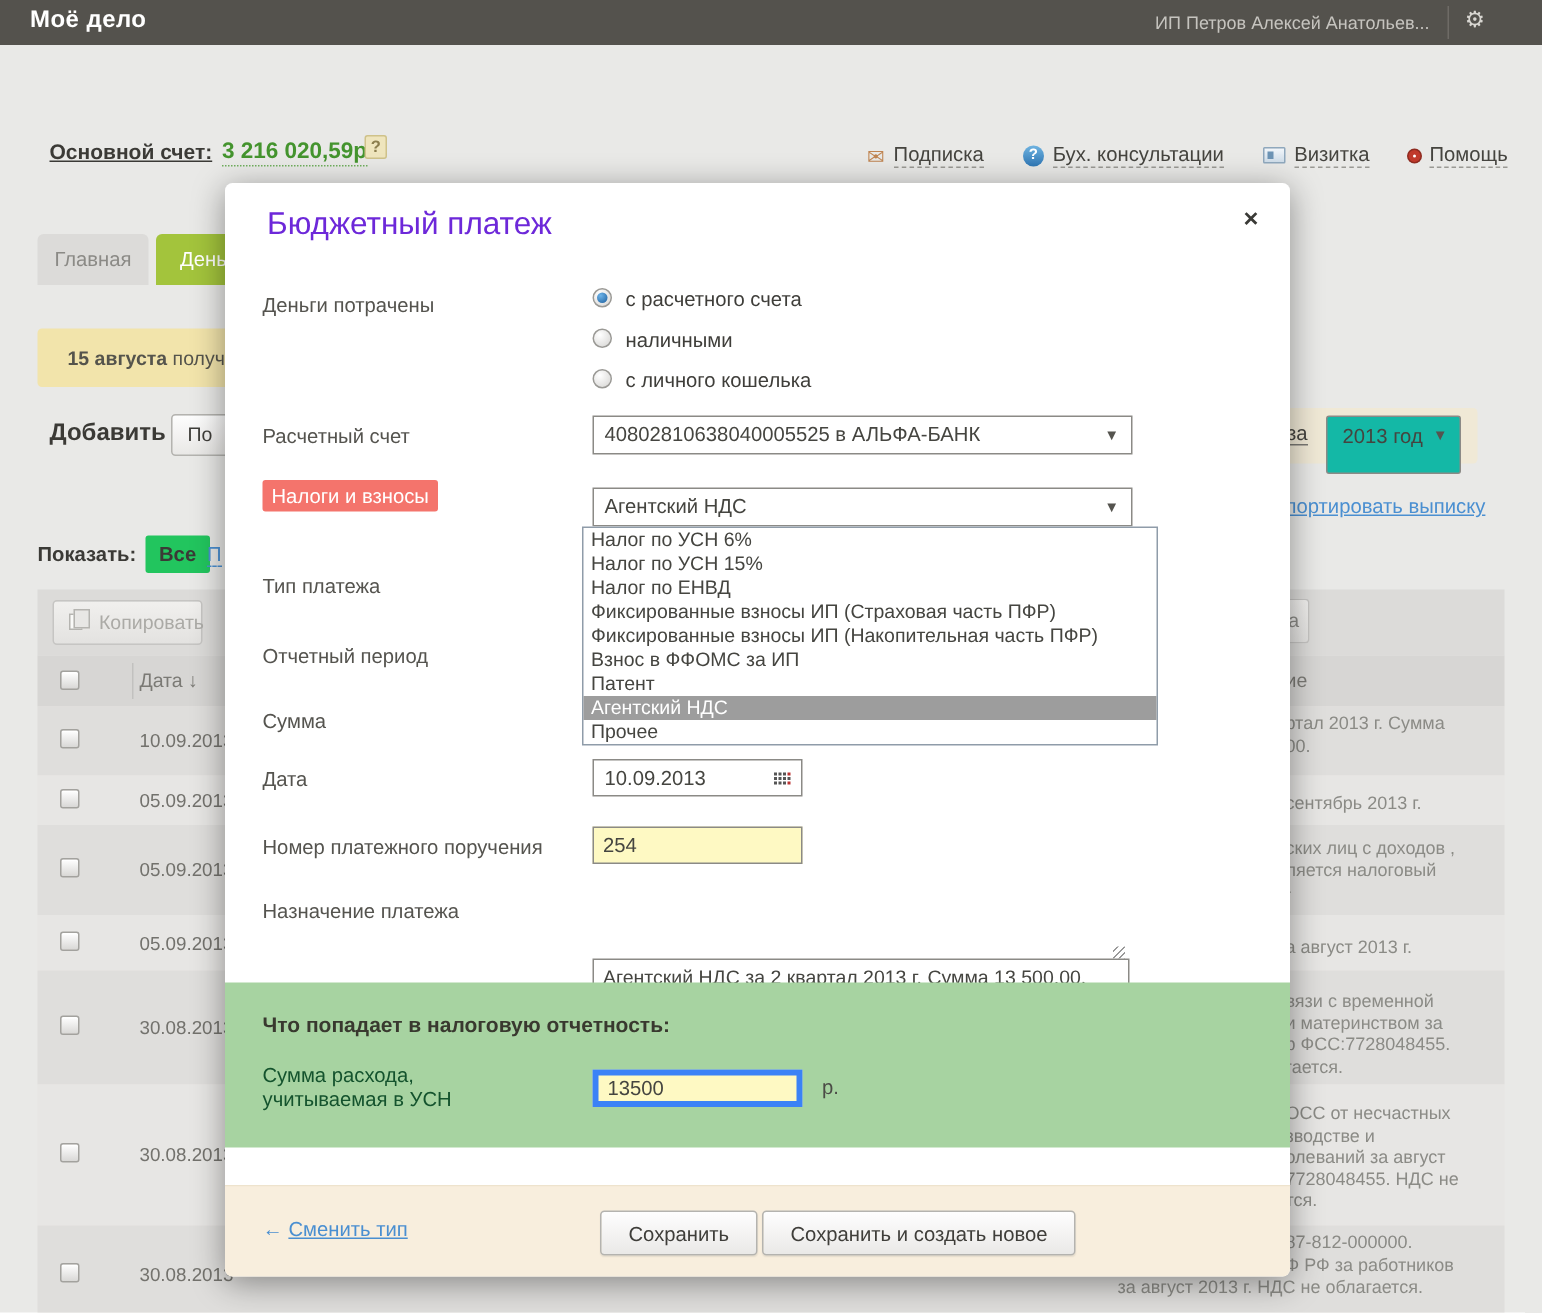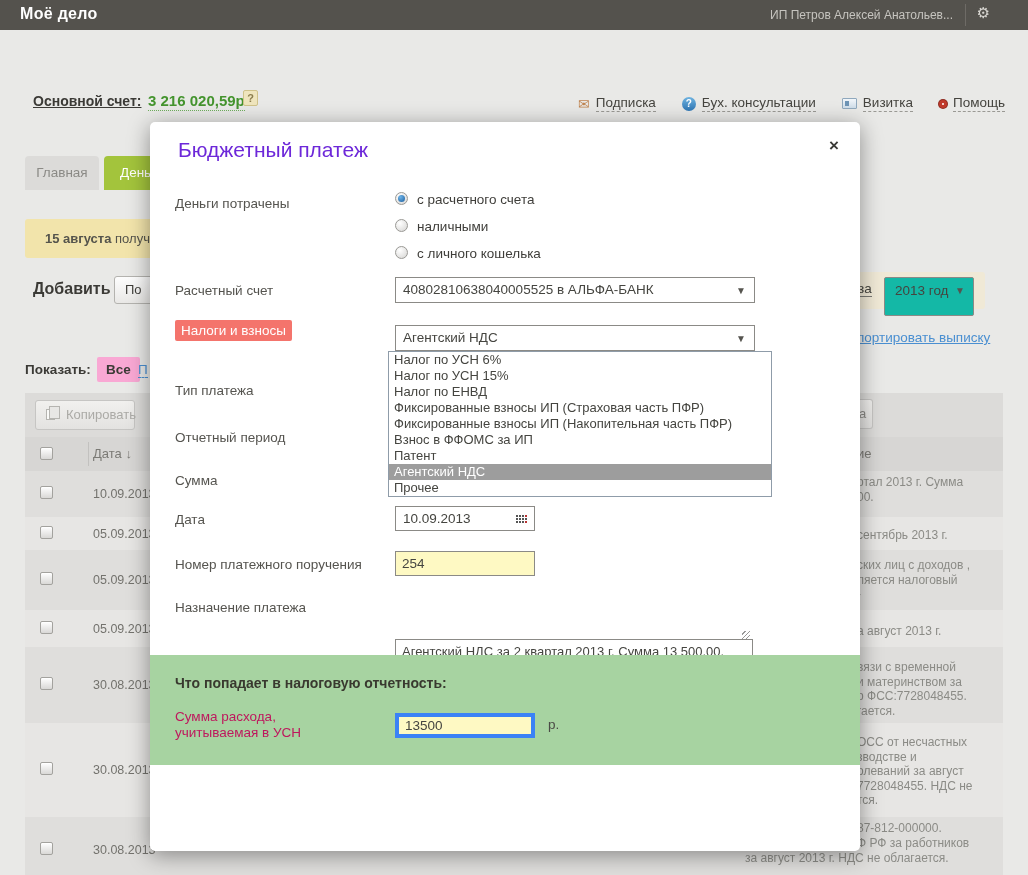--- a/index.html
+++ b/index.html
@@ -50,21 +50,21 @@
   #year-panel { position:absolute; left:852px; top:272px; width:133px; height:37px; background:#f0e9d6; border-radius:3px; }
   #period-link-frag { position:absolute; left:858px; top:281px; font-size:13.5px; color:#45443f;
                       border-bottom:1px solid #7a7974; cursor:pointer; }
   #year-select { position:absolute; left:884px; top:277px; width:90px; height:39px; border:1px solid #8b8a86;
                  background:#14b8a6; border-radius:2px; cursor:pointer; }
   #year-select .sel-text { position:absolute; left:10px; top:0; line-height:25px; font-size:13.5px; color:#45443f; }
   #year-select .sarrow { top:7px; }
   #import-link { position:absolute; left:857px; top:330px; font-size:13.5px; color:#4a8fd1;
                  text-decoration:underline; cursor:pointer; }
   #show-label { position:absolute; left:25px; top:362px; font-size:13.5px; font-weight:bold; color:#3b3a36; }
-  #show-all-chip { position:absolute; left:97px; top:357px; padding:5px 9px; background:#f9a8d4; border-radius:2px;
+  #show-all-chip { position:absolute; left:97px; top:357px; padding:5px 9px; background:#22c55e; border-radius:2px;
                    font-size:13.5px; font-weight:bold; color:#3b3a36; cursor:pointer; }
   #show-link-frag { position:absolute; left:138px; top:362px; font-size:13.5px; color:#4a8fd1;
                     border-bottom:1px dashed #4a8fd1; cursor:pointer; }
 
   
   #table-toolbar { position:absolute; left:25px; top:393px; width:978px; height:44px; background:#dcdbd9; }
   #copy-btn { position:absolute; left:10px; top:7px; width:100px; height:30px; background:linear-gradient(#f1f0ee,#e3e2e0);
               border:1px solid #c6c5c3; border-radius:3px; color:#abaaa6; font-size:13px; line-height:28px;
               padding-left:30px; cursor:pointer; }
   .copy-icon { position:absolute; left:10px; top:8px; width:9px; height:11px; border:1px solid #b5b4b0; background:#fafaf8; }
@@ -118,21 +118,21 @@
   #cal-icon { position:absolute; right:16px; top:8px; width:2px; height:2px; background:#555; cursor:pointer;
               box-shadow:3px 0 #555,6px 0 #555,9px 0 #b33,0 3px #555,3px 3px #555,6px 3px #555,9px 3px #555,
                          0 6px #555,3px 6px #555,6px 6px #555,9px 6px #b33; }
   #purpose-area { position:absolute; left:245px; top:474px; width:358px; height:46px; border:1px solid #8b8a86;
                   font-family:"Liberation Sans", sans-serif; font-size:13px; color:#454540; padding:4px 6px;
                   resize:none; overflow:hidden;margin-top:43px; }
   #resize-grip { position:absolute; left:592px; top:509px; width:8px; height:8px;
                  background:repeating-linear-gradient(135deg, transparent 0 2px, #999 2px 3px); }
   #green-panel { position:absolute; left:0; top:533px; width:710px; height:110px; background:#a7d3a1; }
   #green-title { position:absolute; left:25px; top:20px; font-size:14px; font-weight:bold; color:#39392f; }
-  .green-label { position:absolute; left:25px; font-size:13.5px; color:#be185d;text-align:center; }
+  .green-label { position:absolute; left:25px; font-size:13.5px; color:#14532d;text-align:center; }
   #sum-input { top:58px; border:4px solid #3b82f6; }
   #currency-label { position:absolute; left:398px; top:62px; font-size:13.5px; color:#4b4b46; }
   #modal-footer { position:absolute; left:0; top:668px; width:710px; height:61px; background:#f8eedd;
                   border-radius:0 0 5px 5px; border-top:1px solid #eee3cd; }
   #change-type { position:absolute; left:25px; top:21px; font-size:13.5px; color:#4a8fd1; cursor:pointer; }
   #change-type .lnk { text-decoration:underline; }
   .btn { position:absolute; top:16px; height:30px; background:linear-gradient(#fefefe,#eae9e7);
          border:1px solid #b4b3af; border-radius:3px; font-family:"Liberation Sans", sans-serif;
          font-size:13.5px; color:#3f3e3a; padding:0 18px; cursor:pointer; box-shadow:0 1px 1px rgba(0,0,0,.08); }
   #save-btn { left:250px; }
@@ -329,15 +329,20 @@
   <span id="resize-grip"></span>
 
   <div id="green-panel">
     <span id="green-title">Что попадает в налоговую отчетность:</span>
     <span class="green-label" style="top:54px">Сумма расхода,</span>
     <span class="green-label" style="top:70px">учитываемая в УСН</span>
     <input class="finput" id="sum-input" value="13500" style="">
     <span id="currency-label">р.</span>
   </div>
 
+  <div id="modal-footer">
+    <span id="change-type"><span>←</span> <span class="lnk">Сменить тип</span></span>
+    <button class="btn" id="save-btn">Сохранить</button>
+    <button class="btn" id="save-new-btn">Сохранить и создать новое</button>
+  </div>
 </div>
 
 <div id="row-bottom-line">за август 2013 г. НДС не облагается.</div>
 
 </body></html>

